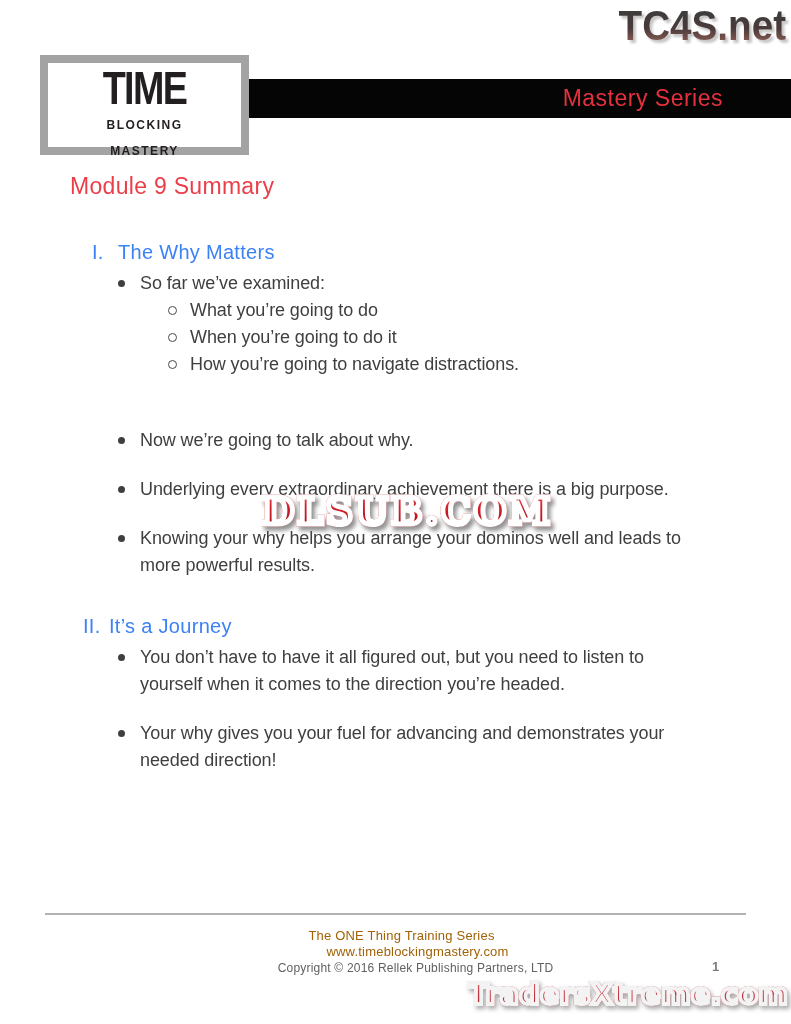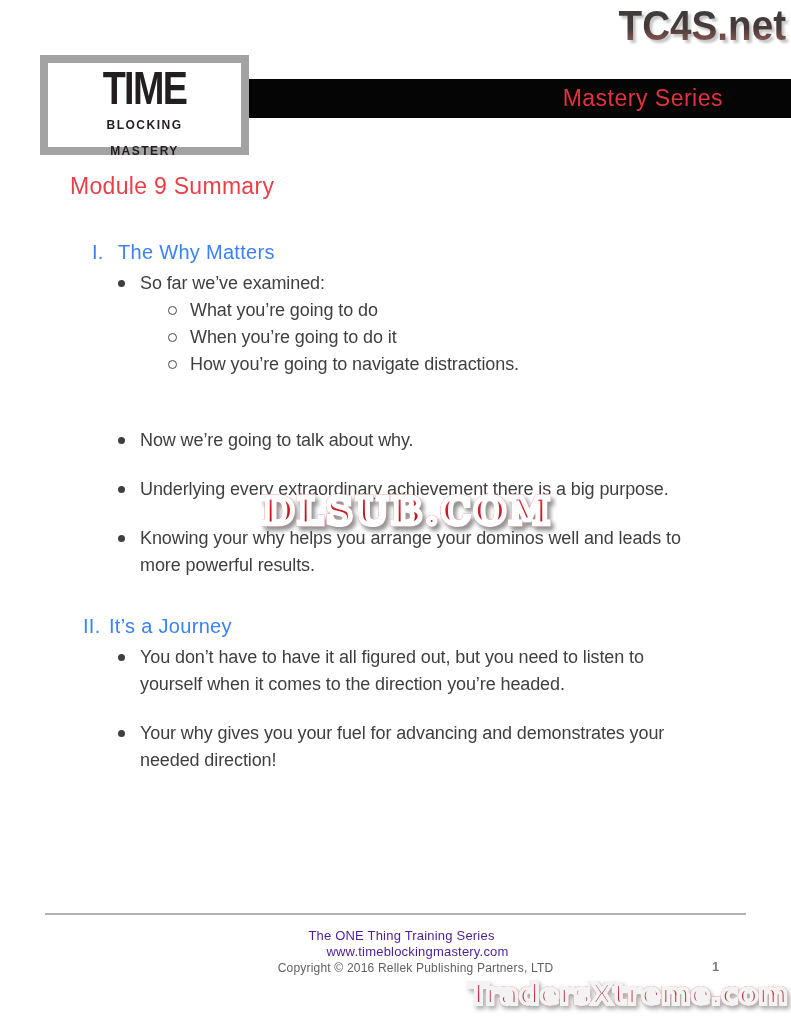--- a/index.html
+++ b/index.html
@@ -173,21 +173,21 @@
     width: 701px;
     height: 2px;
     background: #b2b2b2;
   }
   .footer-line {
     position: absolute;
     left: 12px;
     right: 0;
     text-align: center;
     font-size: 13px;
-    color: #4c1d95;
+    color: #a16207;
     letter-spacing: 0.2px;
   }
   .footer-line.l1 { top: 928px; }
   .footer-line.l2 { top: 944px; margin-left: 32px; }
   .footer-line.l3 { top: 961px; left: 40px; font-size: 12px; color: #616161; }
   .page-number {
     position: absolute;
     left: 712px;
     top: 959px;
     font-size: 13px;

